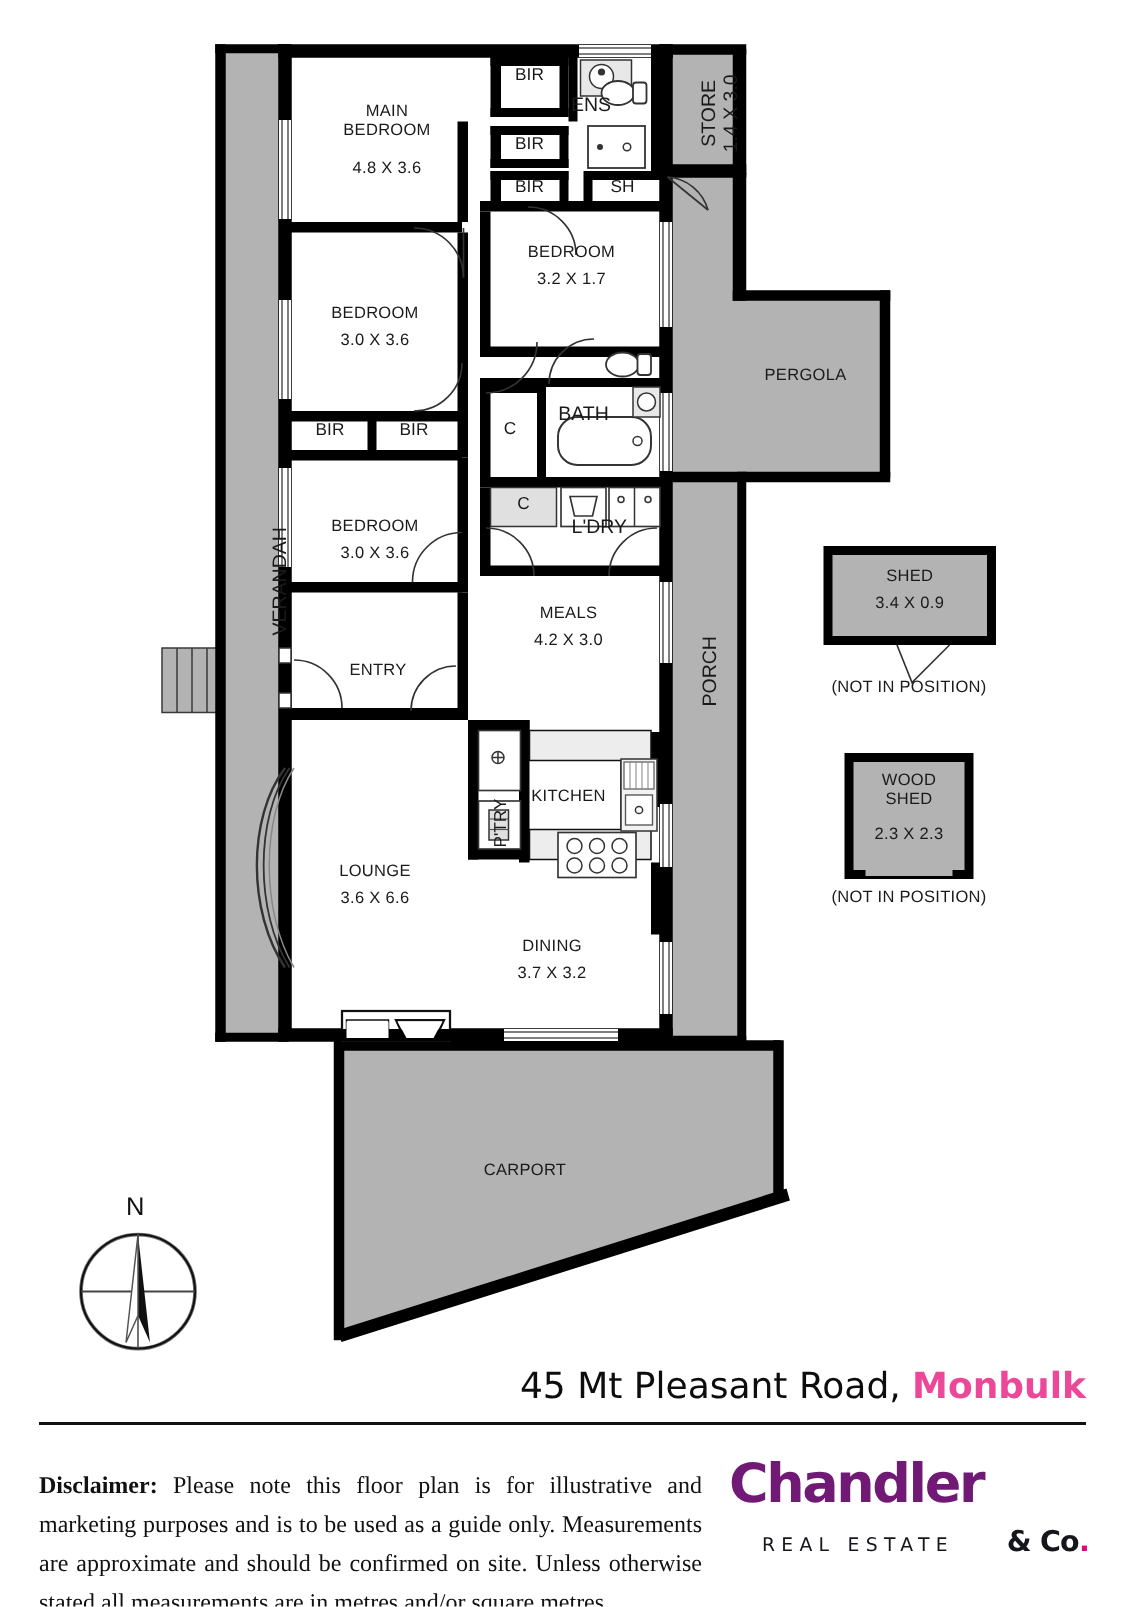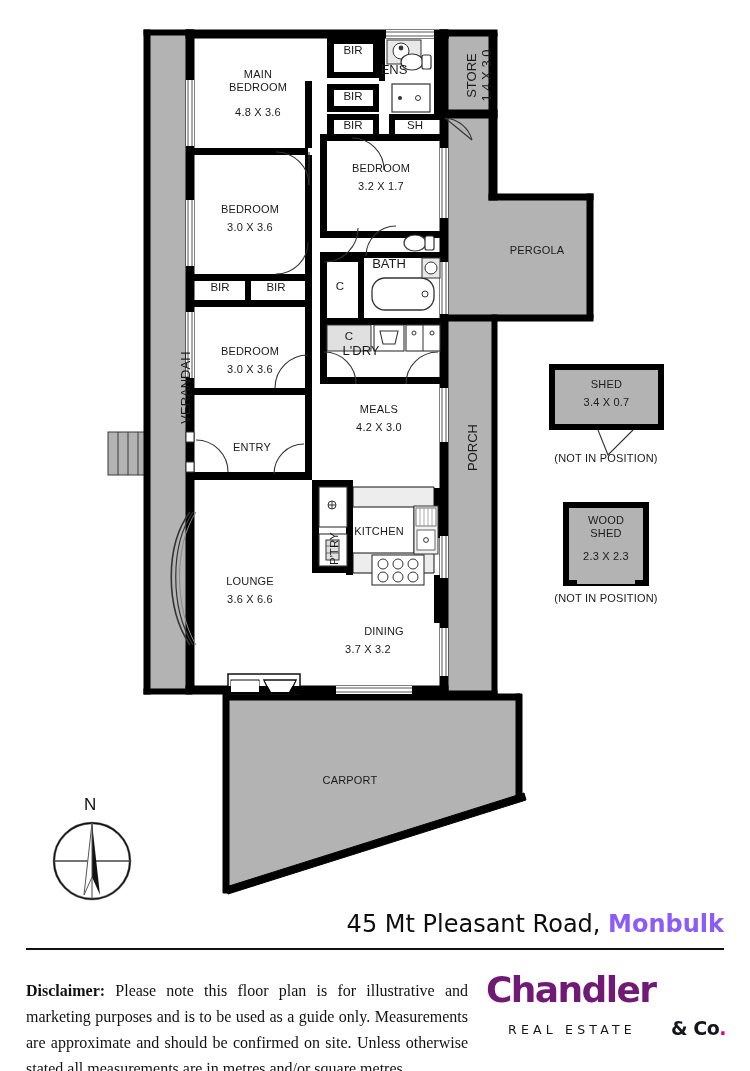--- a/index.html
+++ b/index.html
@@ -73,21 +73,21 @@
   #address {
     position: absolute;
     right: 0;
     top: 0;
     font-size: 24px;
     font-family: "DejaVu Sans", sans-serif;
     color: #0d0d0d;
     white-space: pre;
   }
   #address .suburb {
-    color: #8b5cf6;
+    color: #ec4899;
     font-weight: bold;
   }
   #rule {
     position: absolute;
     left: 26px;
     top: 48px;
     width: 698px;
     height: 2px;
     background: #111111;
   }
@@ -466,39 +466,39 @@
 <div class="label rm" style="left:191px; top:363px; width:118px;">3.0 X 3.6</div>
 
 <div class="label rm" style="left:322px; top:162px; width:118px;">BEDROOM</div>
 <div class="label rm" style="left:322px; top:180px; width:118px;">3.2 X 1.7</div>
 
 <div class="label rm-sm" style="left:369px; top:62px; width:50px;">ENS</div>
 
 <div class="label rm-sm vert" style="left:428px; top:68px; width:88px; transform:rotate(-90deg);">STORE</div>
 <div class="label rm-sm vert" style="left:443px; top:68px; width:88px; transform:rotate(-90deg);">1.4 X 3.0</div>
 
-<div class="label rm-sm" style="left:358px; top:256px; width:62px;">BATH</div>
+<div class="label rm-sm" style="left:358px; top:268px; width:62px;">BATH</div>
 
 <div class="label rm-xs" style="left:398px; top:119px; width:34px;">SH</div>
 
-<div class="label rm-sm" style="left:320px; top:343px; width:82px;">L'DRY</div>
+<div class="label rm-sm" style="left:336px; top:343px; width:82px;text-align:right;">L'DRY</div>
 
 <div class="label rm" style="left:322px; top:403px; width:114px;">MEALS</div>
 <div class="label rm" style="left:322px; top:421px; width:114px;">4.2 X 3.0</div>
 
 <div class="label rm" style="left:196px; top:441px; width:112px;">ENTRY</div>
 
 <div class="label rm" style="left:192px; top:575px; width:116px;">LOUNGE</div>
 <div class="label rm" style="left:192px; top:593px; width:116px;">3.6 X 6.6</div>
 
 <div class="label rm" style="left:339px; top:525px; width:80px;">KITCHEN</div>
 
 <div class="label rm-xs vert" style="left:301px; top:542px; width:68px; transform:rotate(-90deg);">P'TRY</div>
 
-<div class="label rm" style="left:336px; top:625px; width:96px;">DINING</div>
+<div class="label rm" style="left:320px; top:625px; width:96px;">DINING</div>
 <div class="label rm" style="left:320px; top:643px; width:96px;text-align:center;">3.7 X 3.2</div>
 
 <div class="label rm-sm vert" style="left:124px; top:380px; width:124px; transform:rotate(-90deg);">VERANDAH</div>
 
 <div class="label rm-sm vert" style="left:433px; top:440px; width:80px; transform:rotate(-90deg);">PORCH</div>
 
 <div class="label rm" style="left:482px; top:244px; width:110px;text-align:center;">PERGOLA</div>
 
 <div class="label rm" style="left:290px; top:774px; width:120px;">CARPORT</div>
 
@@ -506,21 +506,21 @@
 <div class="label rm-xs" style="left:329px; top:44px; width:48px;">BIR</div>
 <div class="label rm-xs" style="left:329px; top:90px; width:48px;">BIR</div>
 <div class="label rm-xs" style="left:329px; top:119px; width:48px;">BIR</div>
 <div class="label rm-xs" style="left:196px; top:281px; width:48px;">BIR</div>
 <div class="label rm-xs" style="left:251px; top:281px; width:50px;">BIR</div>
 <div class="label rm-xs" style="left:329px; top:280px; width:22px;">C</div>
 <div class="label rm-xs" style="left:338px; top:330px; width:22px;">C</div>
 
 
 <div class="label rm" style="left:552px; top:378px; width:109px;">SHED</div>
-<div class="label rm" style="left:552px; top:396px; width:109px;">3.4 X 0.7</div>
+<div class="label rm" style="left:552px; top:396px; width:109px;">3.4 X 0.9</div>
 <div class="label rm" style="left:516px; top:452px; width:180px;">(NOT IN POSITION)</div>
 
 <div class="label rm" style="left:566px; top:514px; width:80px;"><span>WOOD<br>SHED</span></div>
 <div class="label rm" style="left:566px; top:550px; width:80px;">2.3 X 2.3</div>
 <div class="label rm" style="left:516px; top:592px; width:180px;">(NOT IN POSITION)</div>
 
 
 <div id="compass">
   <div class="n">N</div>
   <svg width="98" height="90" viewBox="0 0 98 90" style="position:absolute;left:0;top:22px;">

